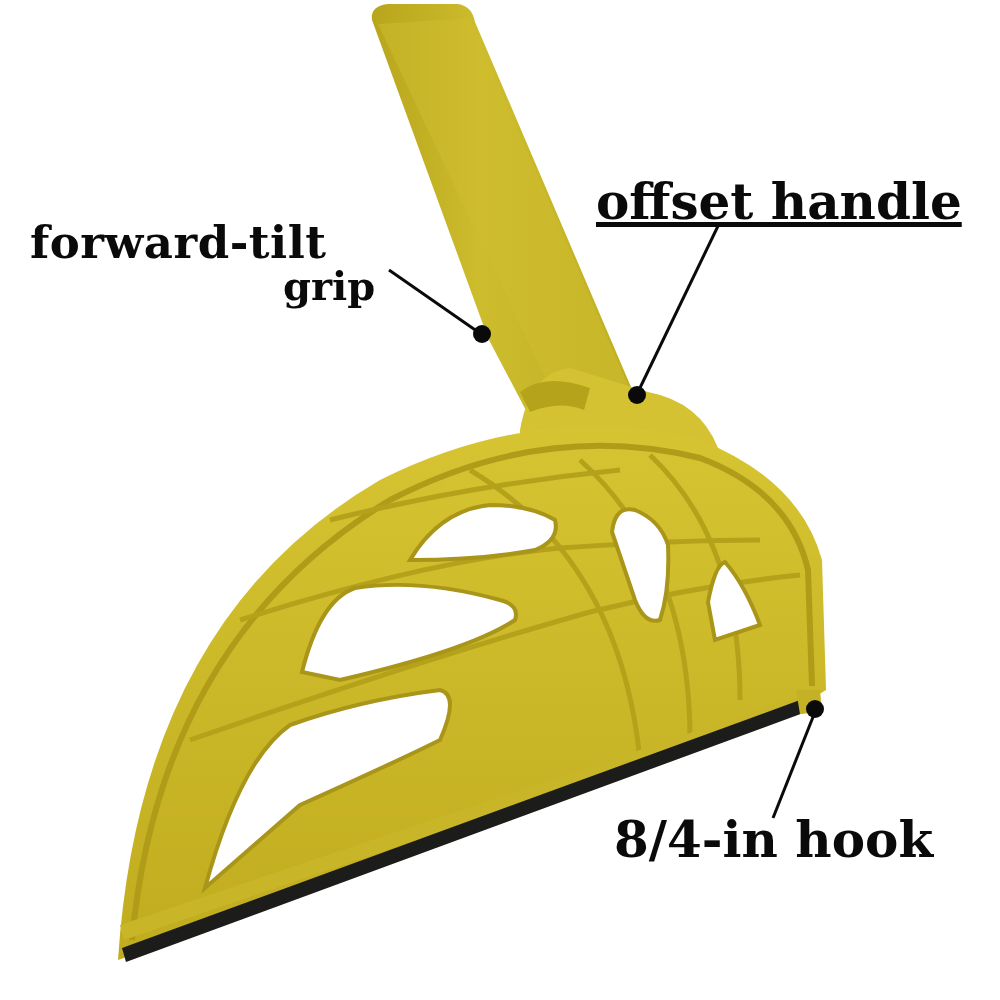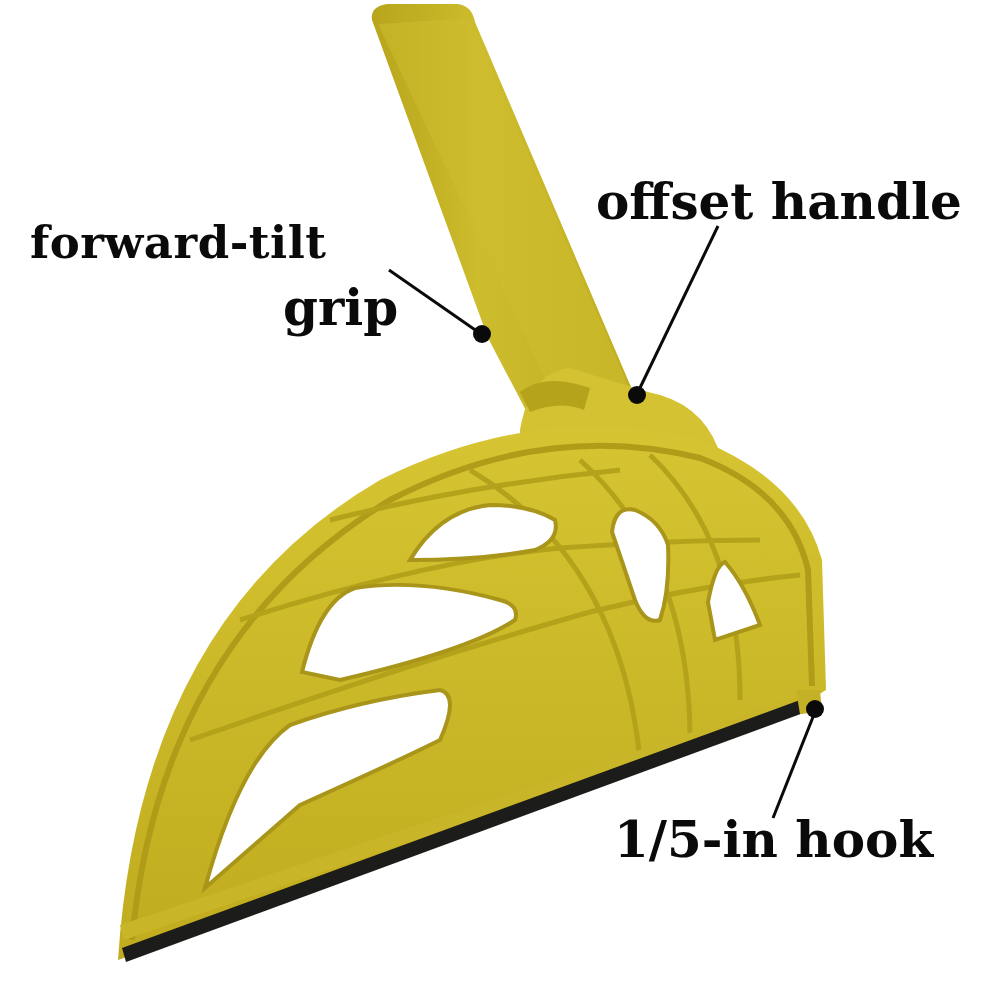--- a/index.html
+++ b/index.html
@@ -7,22 +7,22 @@
   .product { position:absolute; left:0; top:0; width:1000px; height:1000px; }
   .label {
     position:absolute;
     font-family: "DejaVu Serif", "Liberation Serif", serif;
     font-weight:bold;
     color:#0a0a0a;
     white-space:nowrap;
     line-height:1;
   }
   .lbl-grip-1 { left:30px; top:220px; font-size:45px; letter-spacing:0.5px; }
-  .lbl-grip-2 { left:283px; top:283px; font-size:50px; }
-  .lbl-offset { left:596px; top:177px; font-size:50px; }
+  .lbl-grip-2 { left:283px; top:266px; font-size:40px; }
+  .lbl-offset { left:596px; top:177px; font-size:50px;text-decoration:underline; }
   .lbl-hook   { left:614px; top:815px; font-size:50px; }
   .callouts { position:absolute; left:0; top:0; width:1000px; height:1000px; pointer-events:none; }
 </style>
 </head>
 <body>
 
 <svg class="product" viewBox="0 0 1000 1000" xmlns="http://www.w3.org/2000/svg">
   <defs>
     <linearGradient id="handleGrad" x1="0" y1="0" x2="1" y2="0">
       <stop offset="0" stop-color="#b8a51c"></stop>
@@ -82,13 +82,13 @@
   </g>
   <g>
     <line x1="815" y1="712" x2="773" y2="818" stroke="#0a0a0a" stroke-width="3"></line>
     <circle cx="815" cy="709" r="9" fill="#0a0a0a"></circle>
   </g>
 </svg>
 
 <div class="label lbl-grip-1">forward-tilt</div>
 <div class="label lbl-grip-2">grip</div>
 <div class="label lbl-offset">offset handle</div>
-<div class="label lbl-hook">1/5-in hook</div>
+<div class="label lbl-hook">8/4-in hook</div>
 
 </body></html>

